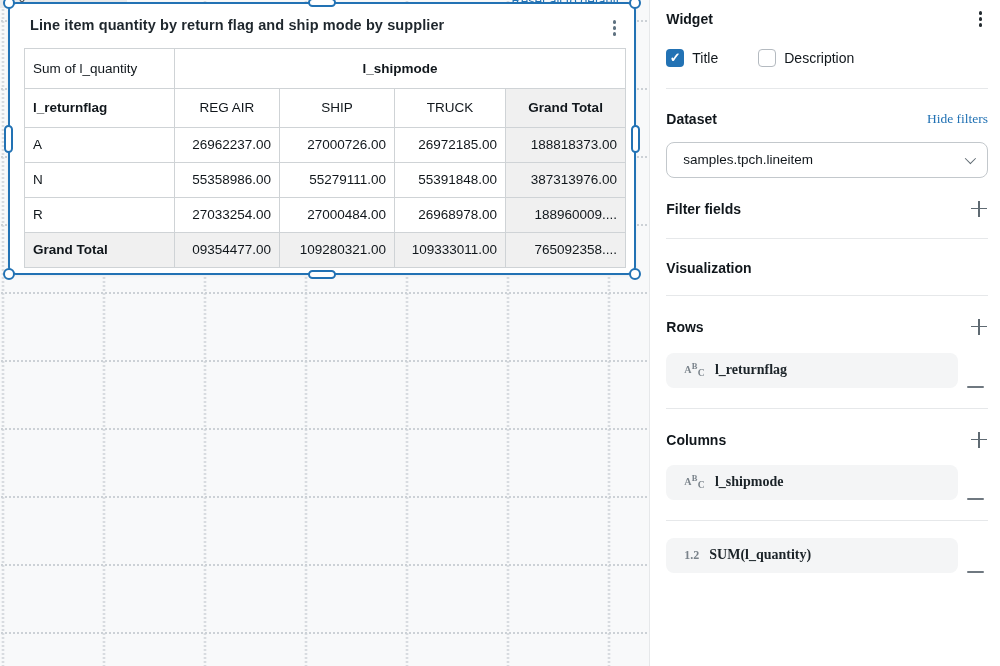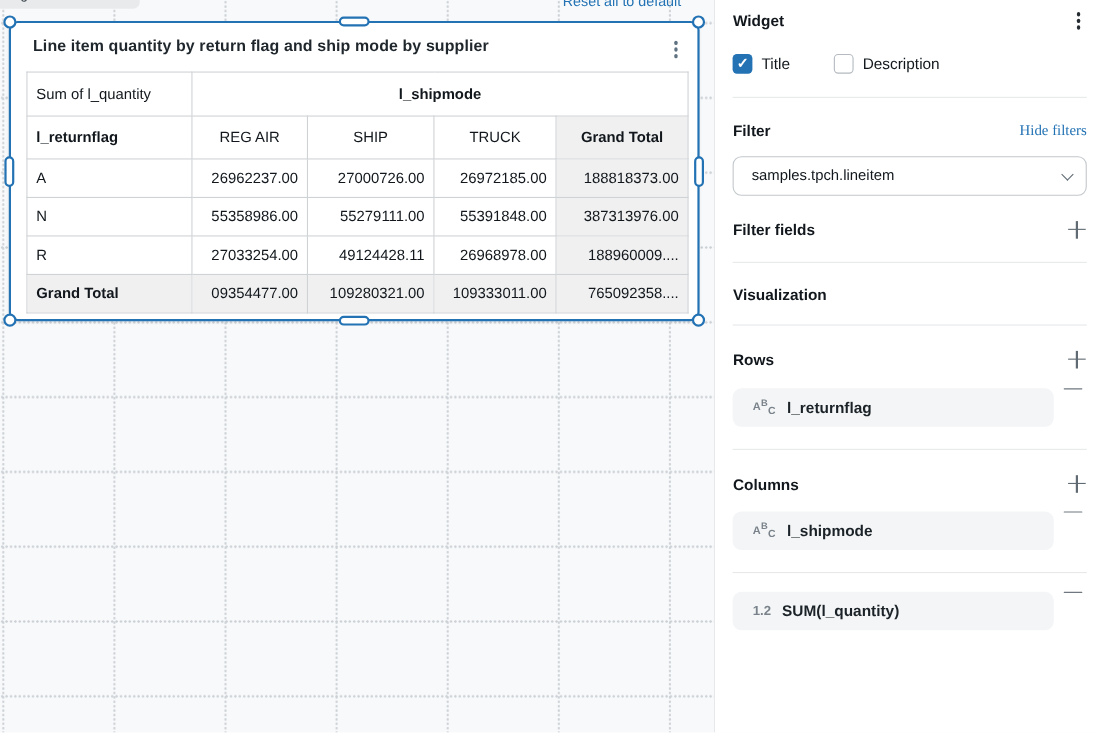--- a/index.html
+++ b/index.html
@@ -18,21 +18,21 @@
   .filter-chip {
     position:absolute; left:-8px; top:-16px; height:24px; padding:4px 12px;
     background:#e8eaec; border-radius:6px; font-size:12px; color:#39424a; white-space:nowrap;
   }
   .reset-link {
     position:absolute; right:30px; top:-7px; font-size:13px; color:#2272b4; white-space:nowrap;
   }
 
   
   .widget-card {
-    position:absolute; left:8px; top:19px; width:628px; height:273px;
+    position:absolute; left:8px; top:2px; width:628px; height:273px;
     background:#fff; border:2px solid #2272b4; border-radius:8px;
     box-shadow:0 1px 3px rgba(0,0,0,.06);
   }
   .widget-header { display:flex; align-items:flex-start; justify-content:space-between; padding:13px 12px 9px 20px; }
   .widget-title { font-size:14.5px; font-weight:700; color:#1f272d; letter-spacing:.1px; }
   .kebab { display:flex; flex-direction:column; gap:2.5px; padding:3px 6px; cursor:pointer; }
   .kebab i { width:3.5px; height:3.5px; border-radius:50%; background:#5f7281; }
   .kebab.dark i { background:#252c31; }
 
   
@@ -91,21 +91,21 @@
   }
   .dropdown .grow { flex:1; }
   .chev { width:8px; height:8px; border-right:1.6px solid #5f6a72; border-bottom:1.6px solid #5f6a72;
     transform:rotate(45deg) translateY(-2px); flex:none; }
 
   .plus-btn { position:relative; width:18px; height:18px; cursor:pointer; flex:none; }
   .plus-btn::before { content:""; position:absolute; left:1px; right:1px; top:8px; height:1.6px; background:#5f6a72; }
   .plus-btn::after  { content:""; position:absolute; top:1px; bottom:1px; left:8px; width:1.6px; background:#5f6a72; }
   .minus-btn { width:17px; height:1.8px; background:#6f7880; border-radius:1px; cursor:pointer; flex:none; }
 
-  .pill-row { display:flex; align-items:flex-start; }
+  .pill-row { display:flex; align-items:flex-end;font-family:Liberation Serif, serif; }
   .pill { flex:1; display:flex; align-items:center; height:35px; background:#f4f5f6; border-radius:8px; padding:0 12px 0 18px; }
   .pill-label { font-weight:700; font-size:14px; color:#1b2328; margin-left:10px; }
   .minus-slot { width:26px; display:flex; justify-content:center; margin-left:4px; }
 
   .abc-icon { color:#7a838b; font-weight:700; font-size:10px; letter-spacing:.3px; line-height:1; white-space:nowrap; }
   .abc-icon .b { vertical-align:4px; font-size:8.5px; }
   .abc-icon .c { vertical-align:-3px; font-size:9.5px; }
   .num-icon { color:#7a838b; font-weight:700; font-size:12px; }
 
   
@@ -183,21 +183,21 @@
               <tr class="drow">
                 <td class="rowlabel">N</td>
                 <td class="num">55358986.00</td>
                 <td class="num">55279111.00</td>
                 <td class="num">55391848.00</td>
                 <td class="num gt">387313976.00</td>
               </tr>
               <tr class="drow">
                 <td class="rowlabel">R</td>
                 <td class="num">27033254.00</td>
-                <td class="num">49124428.11</td>
+                <td class="num">27000484.00</td>
                 <td class="num">26968978.00</td>
                 <td class="num gt">188960009....</td>
               </tr>
               <tr class="drow total-row">
                 <td class="rowlabel">Grand Total</td>
                 <td class="num">09354477.00</td>
                 <td class="num">109280321.00</td>
                 <td class="num">109333011.00</td>
                 <td class="num gt">765092358....</td>
               </tr>
@@ -221,21 +221,21 @@
     <div class="check-row">
       <div class="checkbox checked"></div>
       <div class="check-label">Title</div>
       <div class="checkbox unchecked check-label second-gap"></div>
       <div class="check-label">Description</div>
     </div>
 
     <div class="divider mt21"></div>
 
     <div class="sec-row mt22">
-      <div class="sec-h">Filter</div>
+      <div class="sec-h">Dataset</div>
       <div class="link">Hide filters</div>
     </div>
 
     <div class="dropdown mt15">
       <div class="grow">samples.tpch.lineitem</div>
       <div class="chev"></div>
     </div>
 
     <div class="sec-row mt22">
       <div class="sec-h">Filter fields</div>

